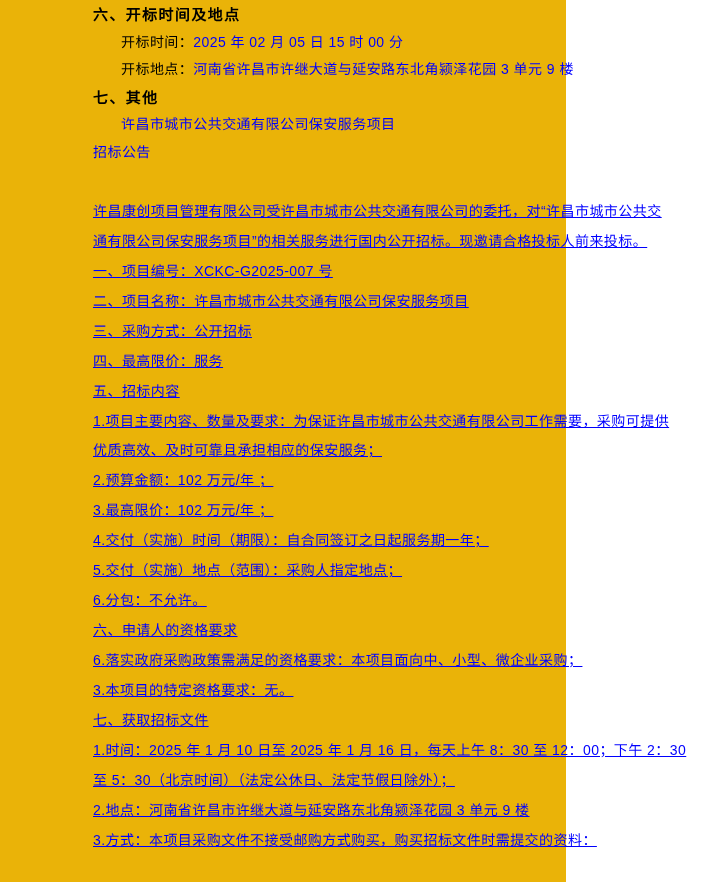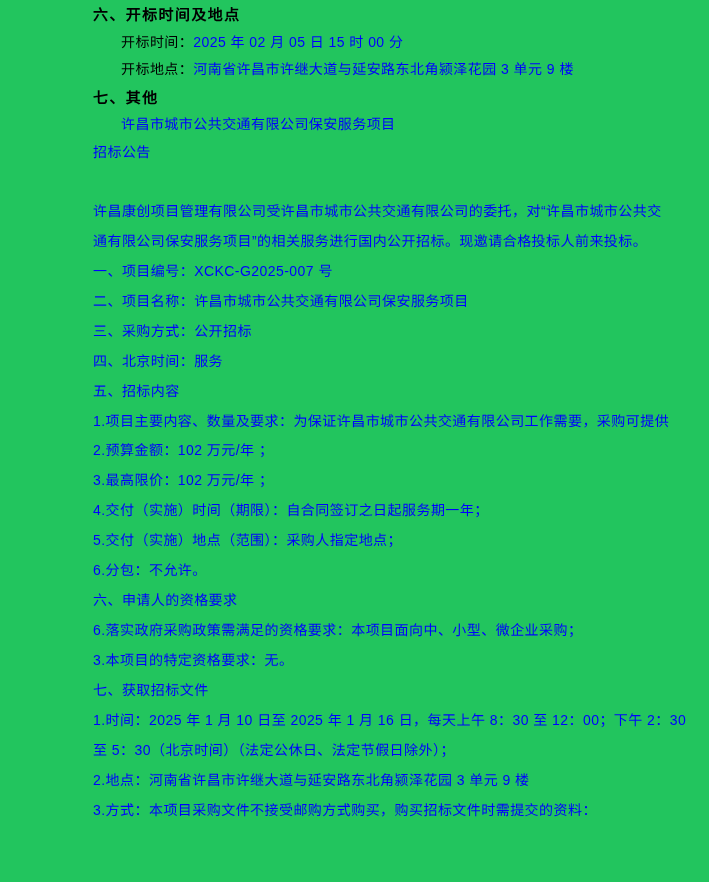--- a/index.html
+++ b/index.html
@@ -9,39 +9,40 @@
   }
   body {
     width: 709px;
     height: 882px;
     overflow: hidden;
     font-family: "Liberation Sans", "DejaVu Sans", sans-serif;
     color: #000000;
   }
   .doc-page {
     box-sizing: border-box;
-    width: 709px;
+    width: 566px;
     height: 882px;
     padding: 1px 20px 0 93px;
-    background: #22c55e;
+    background: #eab308;
   }
   .line {
     white-space: nowrap;
     font-size: 14px;
     letter-spacing: 0.45px;
   }
   
   .doc-header .line {
     height: 27.6px;
     line-height: 27.6px;
   }
   
   .doc-body .line {
     height: 29.95px;
     line-height: 29.95px;
+    text-decoration: underline;
   }
   .doc-body {
     margin-top: 30.4px; 
   }
   .section-heading {
     font-weight: bold;
     font-size: 15px;
     letter-spacing: 1.4px;
     color: #000000;
   }
@@ -66,23 +67,24 @@
       <div class="line section-heading">七、其他</div>
       <div class="line indented blue-text">许昌市城市公共交通有限公司保安服务项目</div>
       <div class="line blue-text">招标公告</div>
     </div>
   <div class="doc-body">
       <div class="line blue-text">许昌康创项目管理有限公司受许昌市城市公共交通有限公司的委托，对“许昌市城市公共交</div>
       <div class="line blue-text">通有限公司保安服务项目”的相关服务进行国内公开招标。现邀请合格投标人前来投标。</div>
       <div class="line blue-text">一、项目编号：XCKC-G2025-007 号</div>
       <div class="line blue-text">二、项目名称：许昌市城市公共交通有限公司保安服务项目</div>
       <div class="line blue-text">三、采购方式：公开招标</div>
-      <div class="line blue-text">四、北京时间：服务</div>
+      <div class="line blue-text">四、最高限价：服务</div>
       <div class="line blue-text">五、招标内容</div>
       <div class="line blue-text">1.项目主要内容、数量及要求：为保证许昌市城市公共交通有限公司工作需要，采购可提供</div>
+      <div class="line blue-text">优质高效、及时可靠且承担相应的保安服务；</div>
       <div class="line blue-text">2.预算金额：102 万元/年 ；</div>
       <div class="line blue-text">3.最高限价：102 万元/年 ；</div>
       <div class="line blue-text">4.交付（实施）时间（期限）：自合同签订之日起服务期一年；</div>
       <div class="line blue-text">5.交付（实施）地点（范围）：采购人指定地点；</div>
       <div class="line blue-text">6.分包：不允许。</div>
       <div class="line blue-text">六、申请人的资格要求</div>
       <div class="line blue-text">6.落实政府采购政策需满足的资格要求：本项目面向中、小型、微企业采购；</div>
       <div class="line blue-text">3.本项目的特定资格要求：无。</div>
       <div class="line blue-text">七、获取招标文件</div>
       <div class="line blue-text">1.时间：2025 年 1 月 10 日至 2025 年 1 月 16 日，每天上午 8：30 至 12：00；下午 2：30</div>

